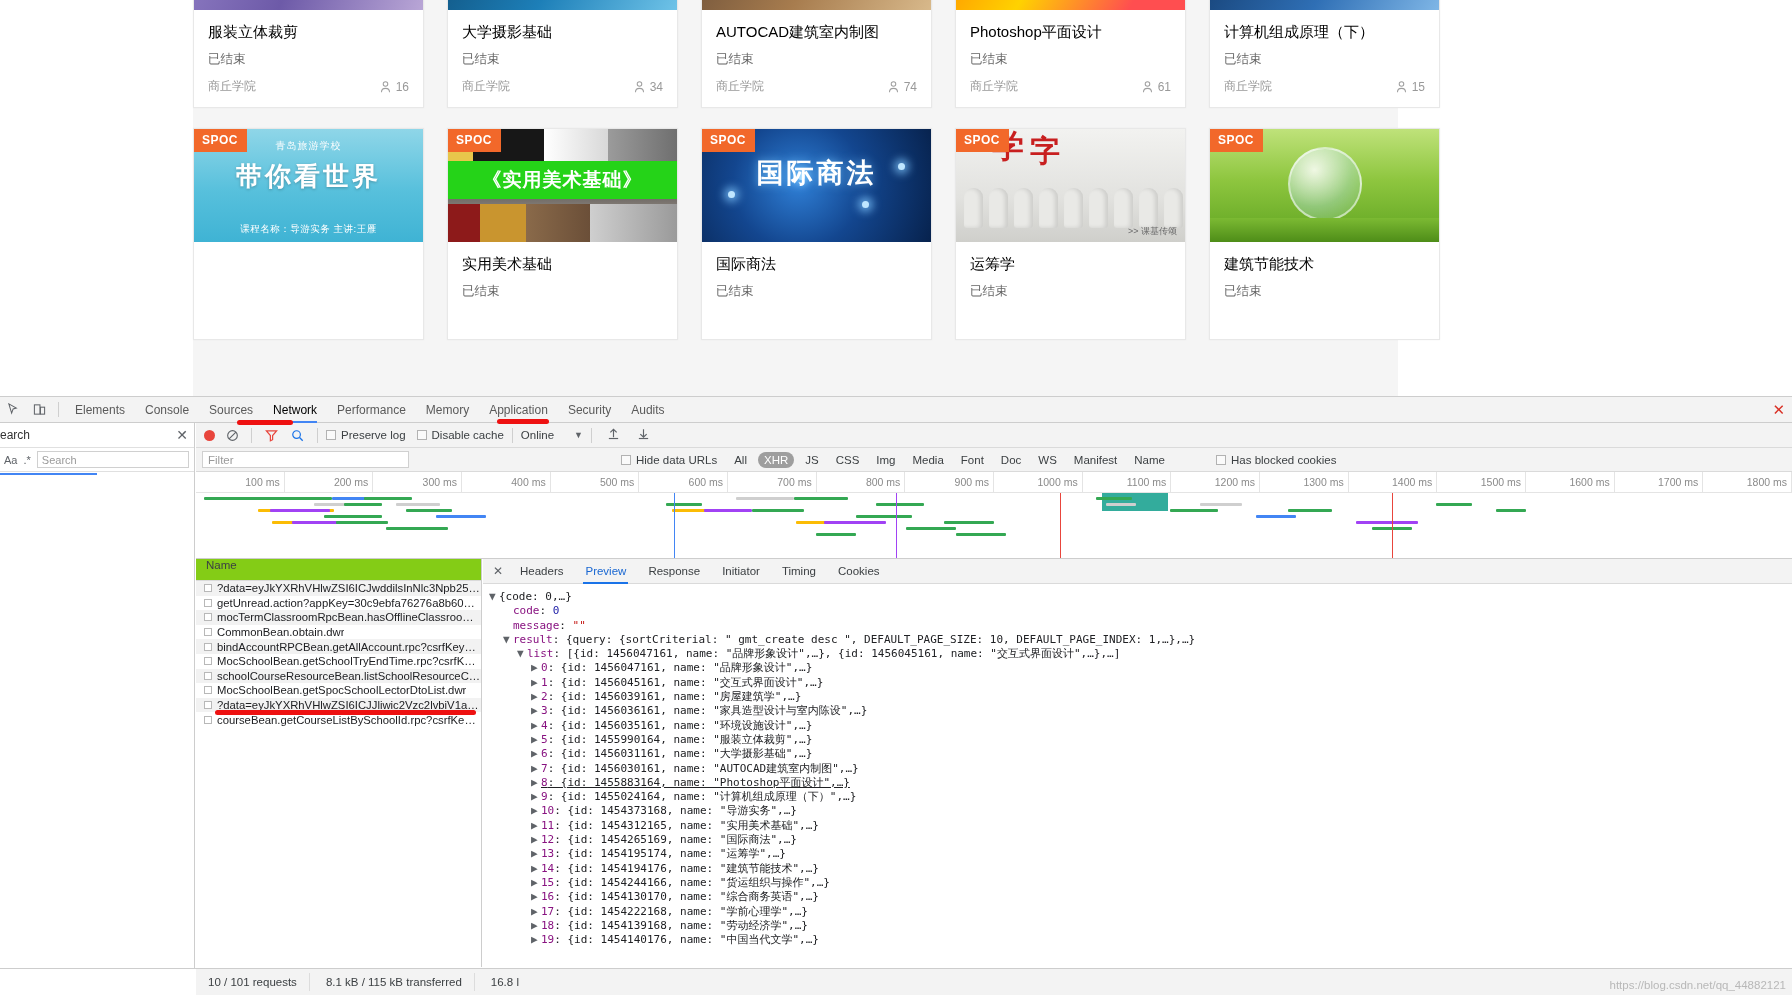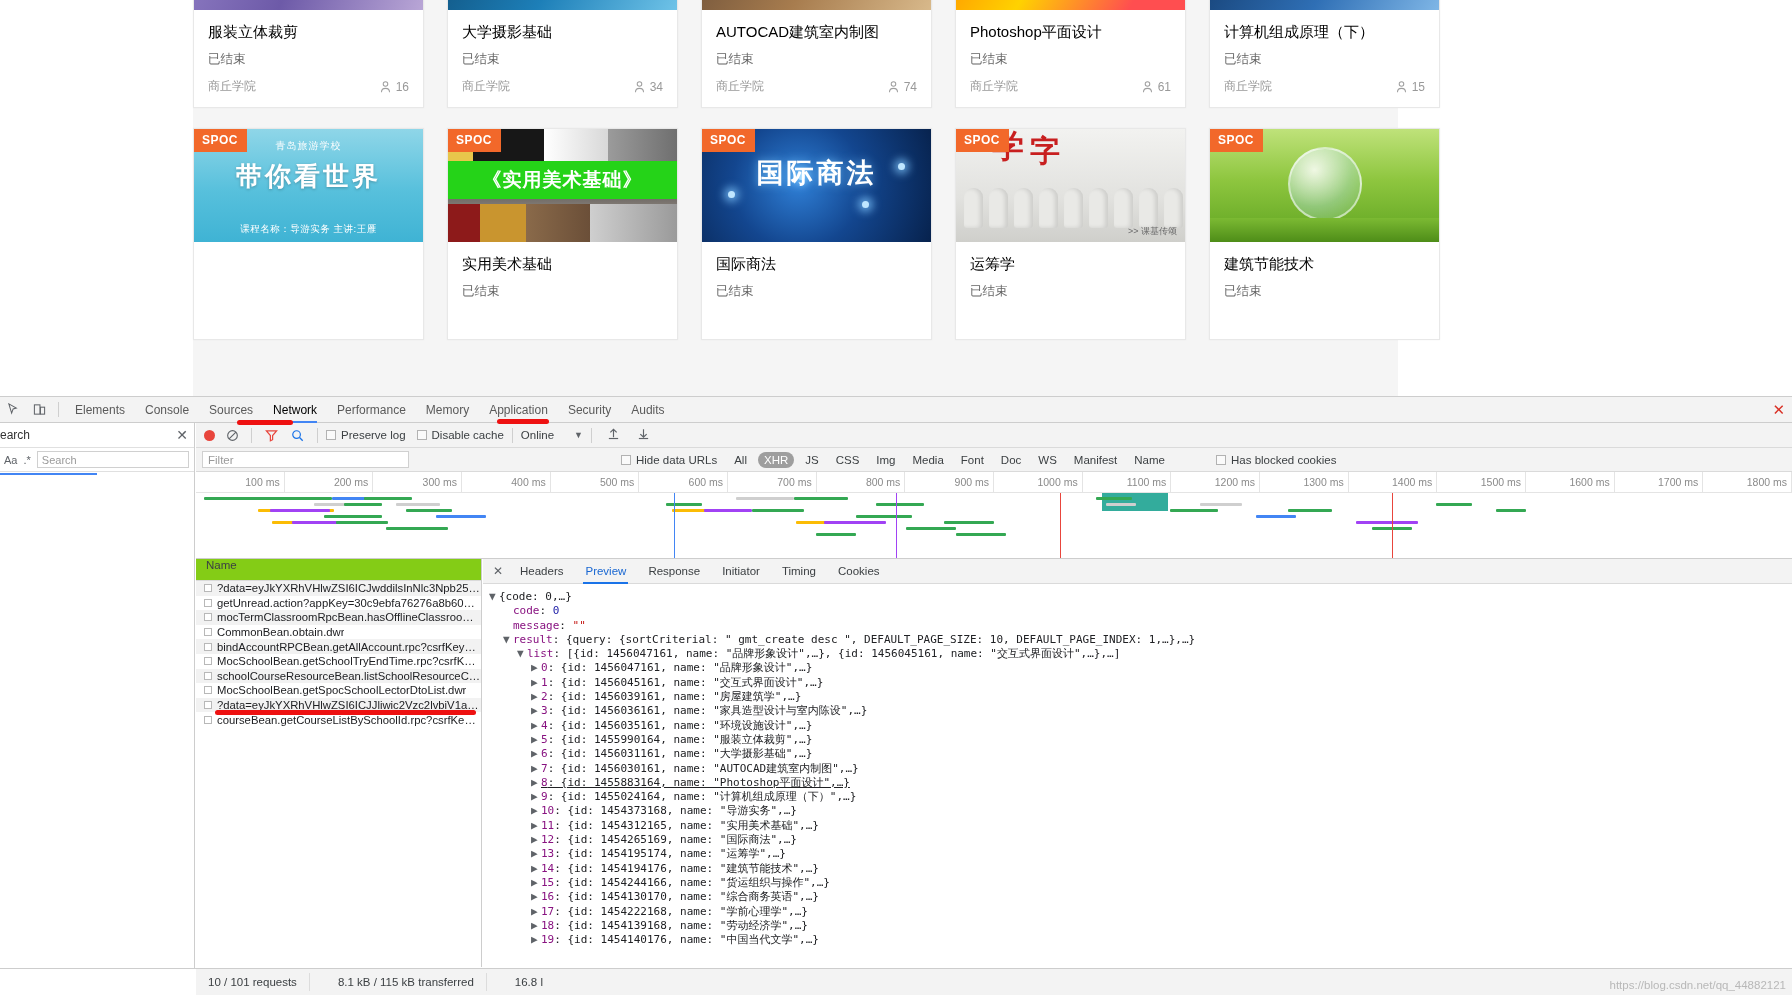--- a/index.html
+++ b/index.html
@@ -203,21 +203,21 @@
   .tri { color:#5f6368; display:inline-block; width:10px; }
   .k-purple { color:#881280; }
   .k-blue { color:#1a1aa6; }
   .k-red { color:#c41a16; }
   .k-plain { color:#202124; }
 
   
   #status-bar {
     position:absolute; left:196px; right:0; bottom:0; height:27px;
     background:#f3f3f3; border-top:1px solid #cdcdcd;
-    display:flex; align-items:center; gap:16px; font-size:11.5px; color:#3c4043;
+    display:flex; align-items:center; gap:4px; font-size:11.5px; color:#3c4043;
   }
   .st-cell { padding:0 12px; border-right:1px solid #dcdcdc; line-height:18px; white-space:nowrap; }
   .st-cell:last-child { border-right:none; }
   #status-left-blank { position:absolute; left:0; bottom:0; width:196px; height:27px; background:#fff; border-top:1px solid #cdcdcd; }
 
   
   .redmark { position:absolute; background:#ee1111; border-radius:5px; z-index:40; }
 
   
   #watermark {

